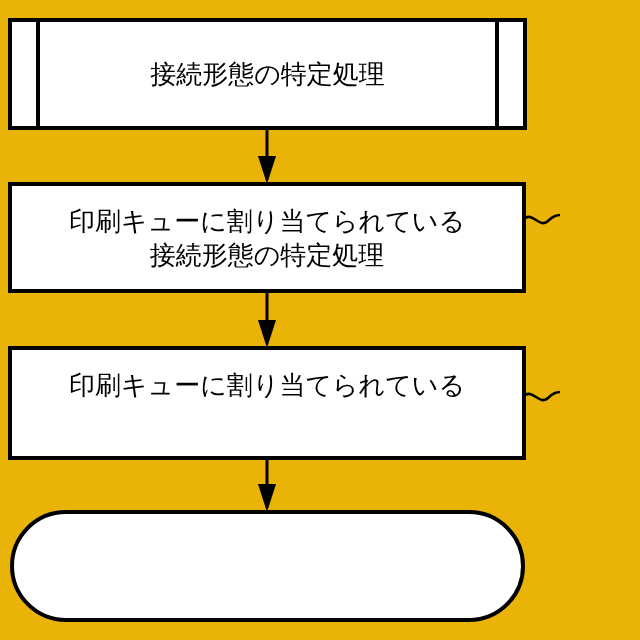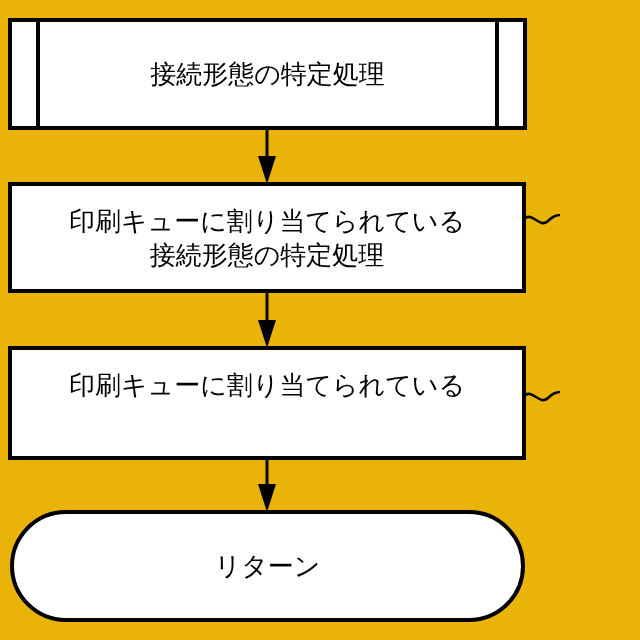--- a/index.html
+++ b/index.html
@@ -112,17 +112,16 @@
 
     <rect x="12" y="512" width="511" height="108" rx="54" ry="54" fill="#ffffff" stroke="#000000" stroke-width="4"></rect>
   </svg>
 
   <div class="node-text" id="text-subroutine">接続形態の特定処理</div>
 
   <div class="node-text" id="text-step1"><span>印刷キューに割り当てられている</span><br><span>接続形態の特定処理</span></div>
 
   <div class="node-text" id="text-step2"><span>印刷キューに割り当てられている</span><br></div>
 
-  <div class="node-text" id="text-return">リターン</div>
 
 
 
 </div>
 
 </body></html>

